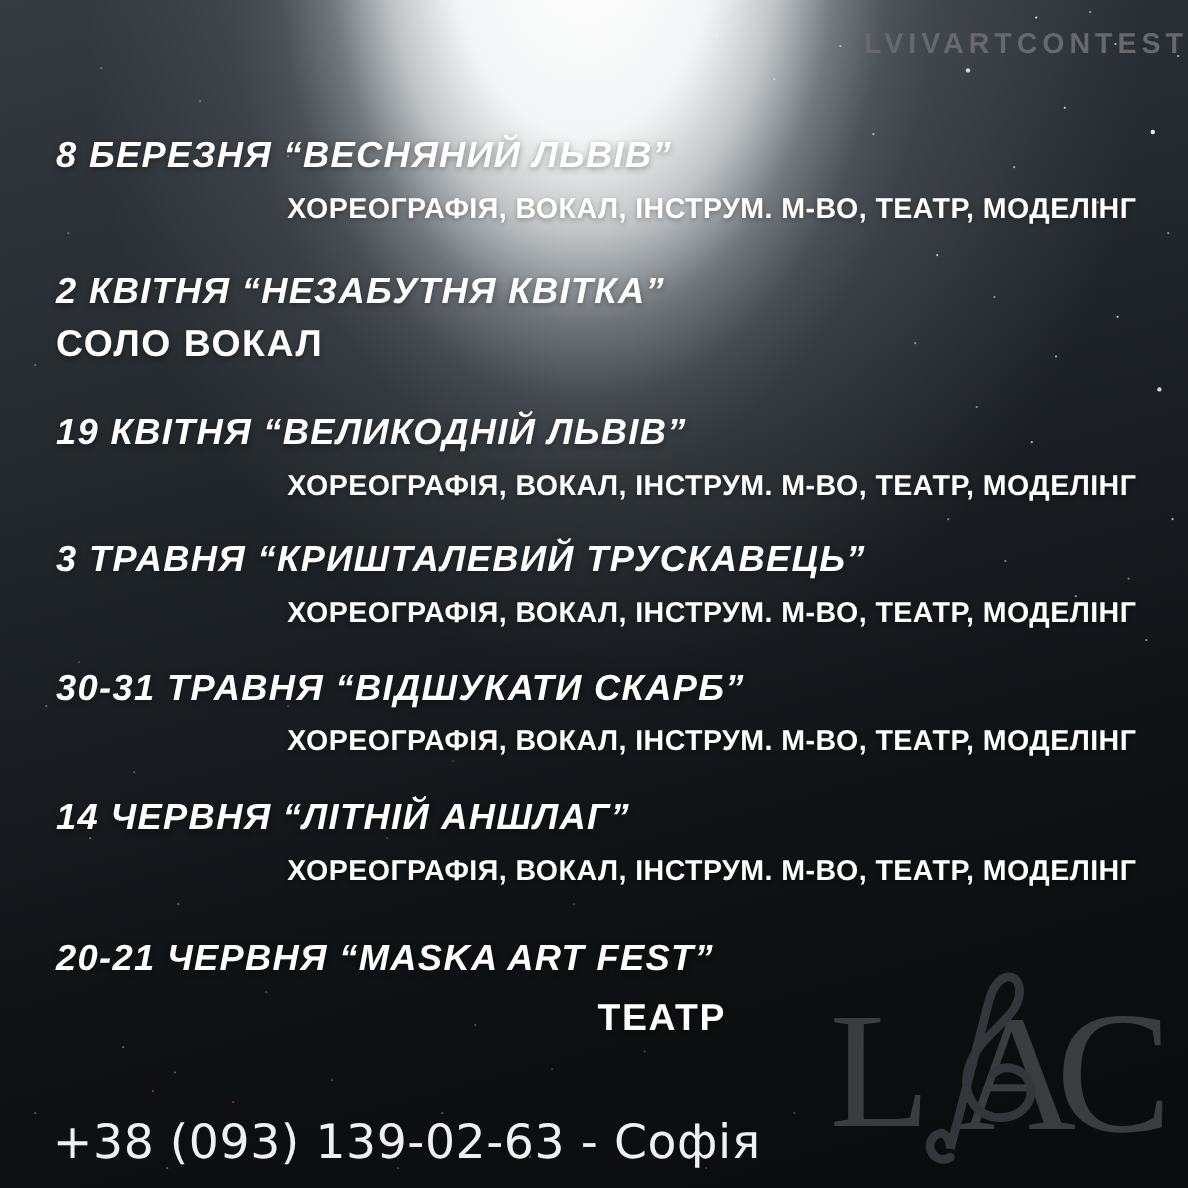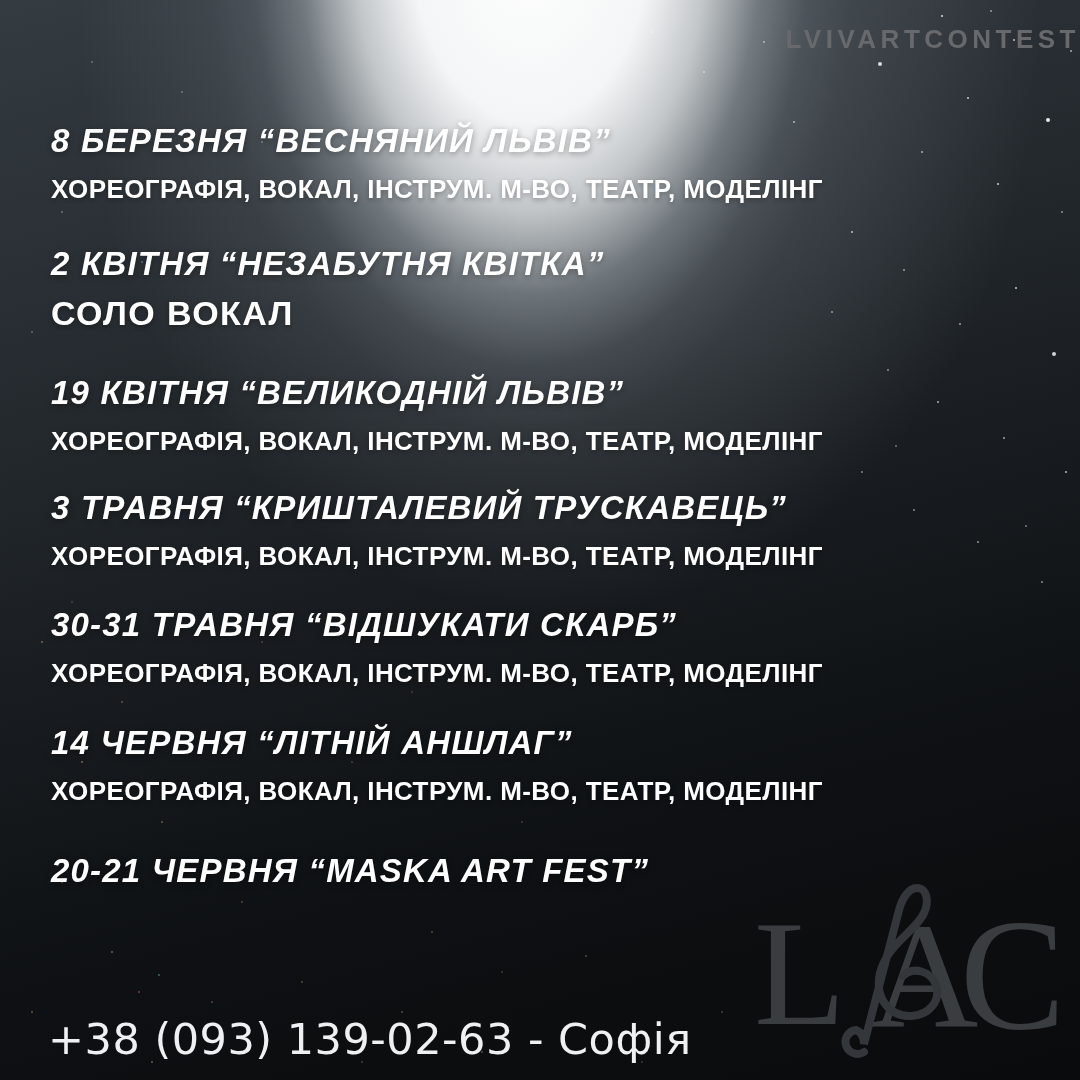--- a/index.html
+++ b/index.html
@@ -66,21 +66,21 @@
   .row-0{top:120px}.row-1{top:243px}.row-2{top:372px}
   .row-3{top:487px}.row-4{top:604px}.row-5{top:722px}.row-6{top:850px}
   .event-title{
     font-size:33px;line-height:42px;font-weight:700;color:#ffffff;
     letter-spacing:1.2px;white-space:nowrap;
     text-shadow:0 2px 6px rgba(0,0,0,.35);
     font-style:italic;
   }
   .event-subtitle{color:#ffffff;font-weight:700;white-space:nowrap;
     text-shadow:0 2px 5px rgba(0,0,0,.3);}
-  .sub-list{font-size:26px;line-height:30px;margin-top:12px;text-align:left;letter-spacing:.4px;}
+  .sub-list{font-size:26px;line-height:30px;margin-top:12px;text-align:right;letter-spacing:.4px;}
   .sub-solo{font-size:34px;line-height:38px;margin-top:9px;padding-right:210px;letter-spacing:1.4px;}
   .sub-theatre{font-size:34px;line-height:38px;margin-top:14px;text-align:right;padding-right:373px;letter-spacing:1.4px;}
 
   .phone{
     position:absolute;left:48px;top:1014px;
     font-family:"DejaVu Sans", sans-serif;
     font-size:43px;font-weight:400;color:#eef0f1;letter-spacing:.5px;
   }
   .logo{position:absolute;right:0;bottom:10px;width:328px;height:196px;}
   .logo text{
@@ -124,20 +124,21 @@
       <div class="event-subtitle sub-list">ХОРЕОГРАФІЯ, ВОКАЛ, ІНСТРУМ. М-ВО, ТЕАТР, МОДЕЛІНГ</div>
     </div>
 
     <div class="event row-5">
       <div class="event-title">14 ЧЕРВНЯ “ЛІТНІЙ АНШЛАГ”</div>
       <div class="event-subtitle sub-list">ХОРЕОГРАФІЯ, ВОКАЛ, ІНСТРУМ. М-ВО, ТЕАТР, МОДЕЛІНГ</div>
     </div>
 
     <div class="event row-6">
       <div class="event-title">20-21 ЧЕРВНЯ “MASKA ART FEST”</div>
+      <div class="event-subtitle sub-theatre">ТЕАТР</div>
     </div>
   </div>
 
   <div class="phone">+38 (093) 139-02-63 - Софія</div>
 
   <svg class="logo" viewBox="0 0 328 196" aria-hidden="true">
     <text x="2" y="150" font-size="150">L</text>
     <text x="118" y="152" font-size="150">A</text>
     <text x="208" y="154" font-size="158">C</text>
     <path d="M 112 178

